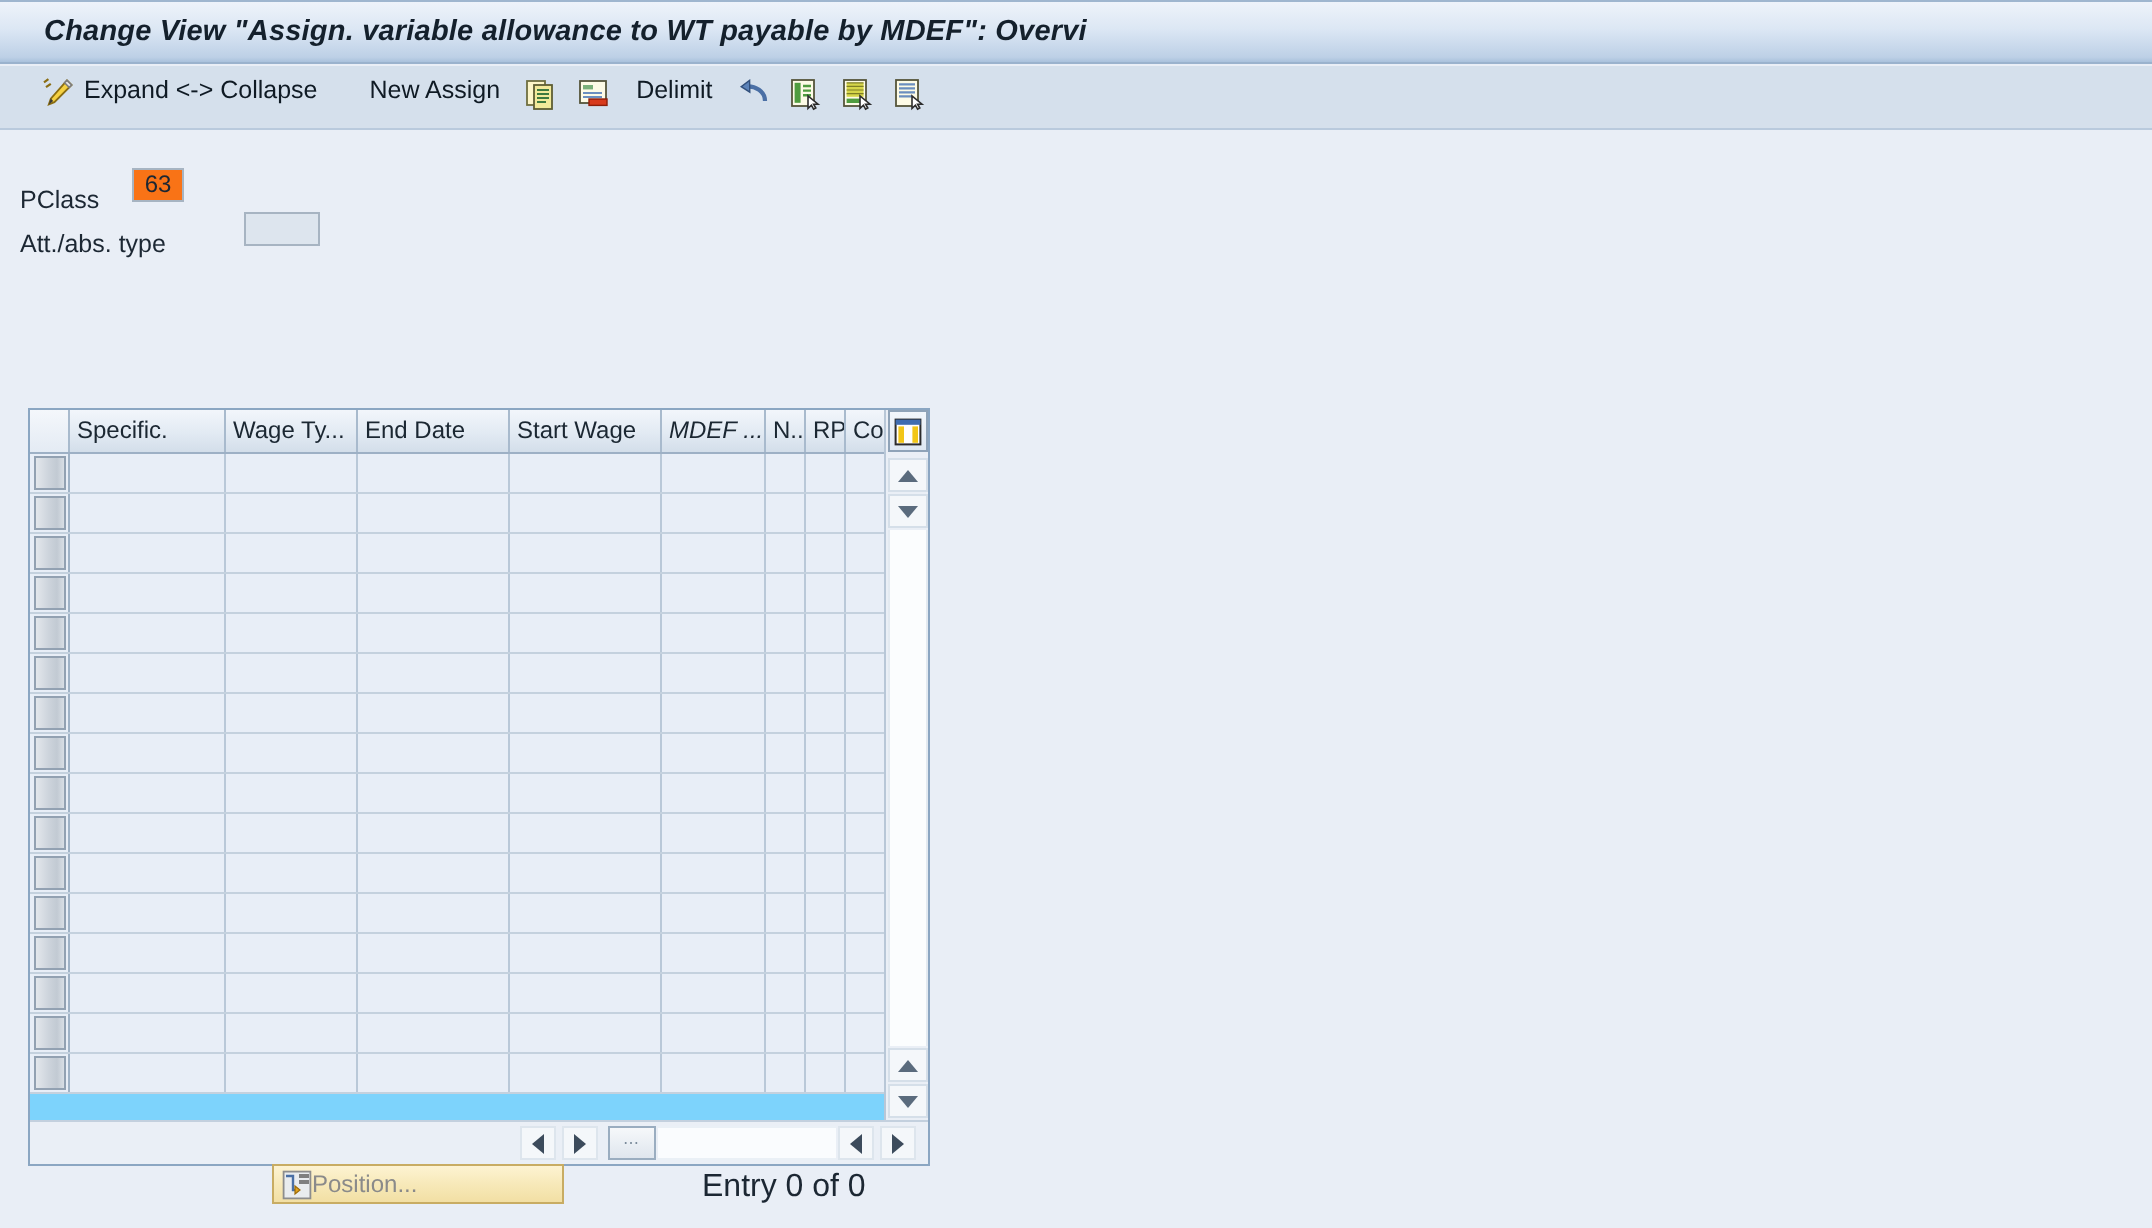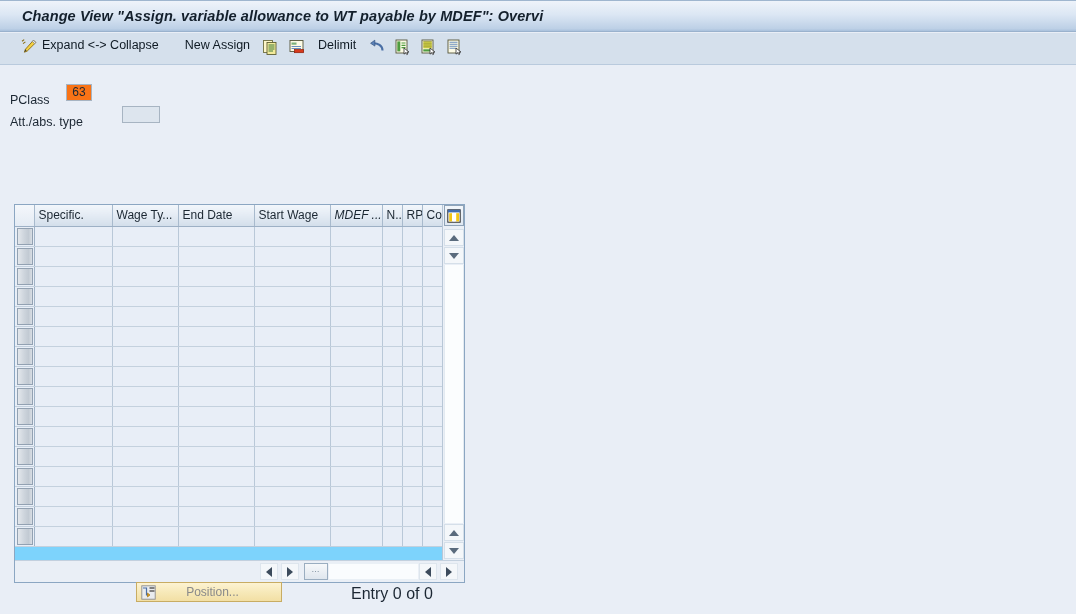--- a/index.html
+++ b/index.html
@@ -250,21 +250,20 @@
     left: 136px; top: 582px;
     width: 146px; height: 20px;
     background: linear-gradient(to bottom, #fdf3d2 0%, #f7e9b9 50%, #f2dfa4 100%);
     border: 1px solid #c8ac63;
     display: flex; align-items: center;
     padding-left: 4px;
     cursor: default;
   }
   .position-label {
     flex: 1;
-    text-align: center;
     font-size: 12px;
     color: #8a8a8a;
     padding-right: 12px;
   }
   .entry-count {
     position: absolute;
     left: 351px; top: 585px;
     font-size: 16px;
     color: #1c2733;
     white-space: nowrap;

